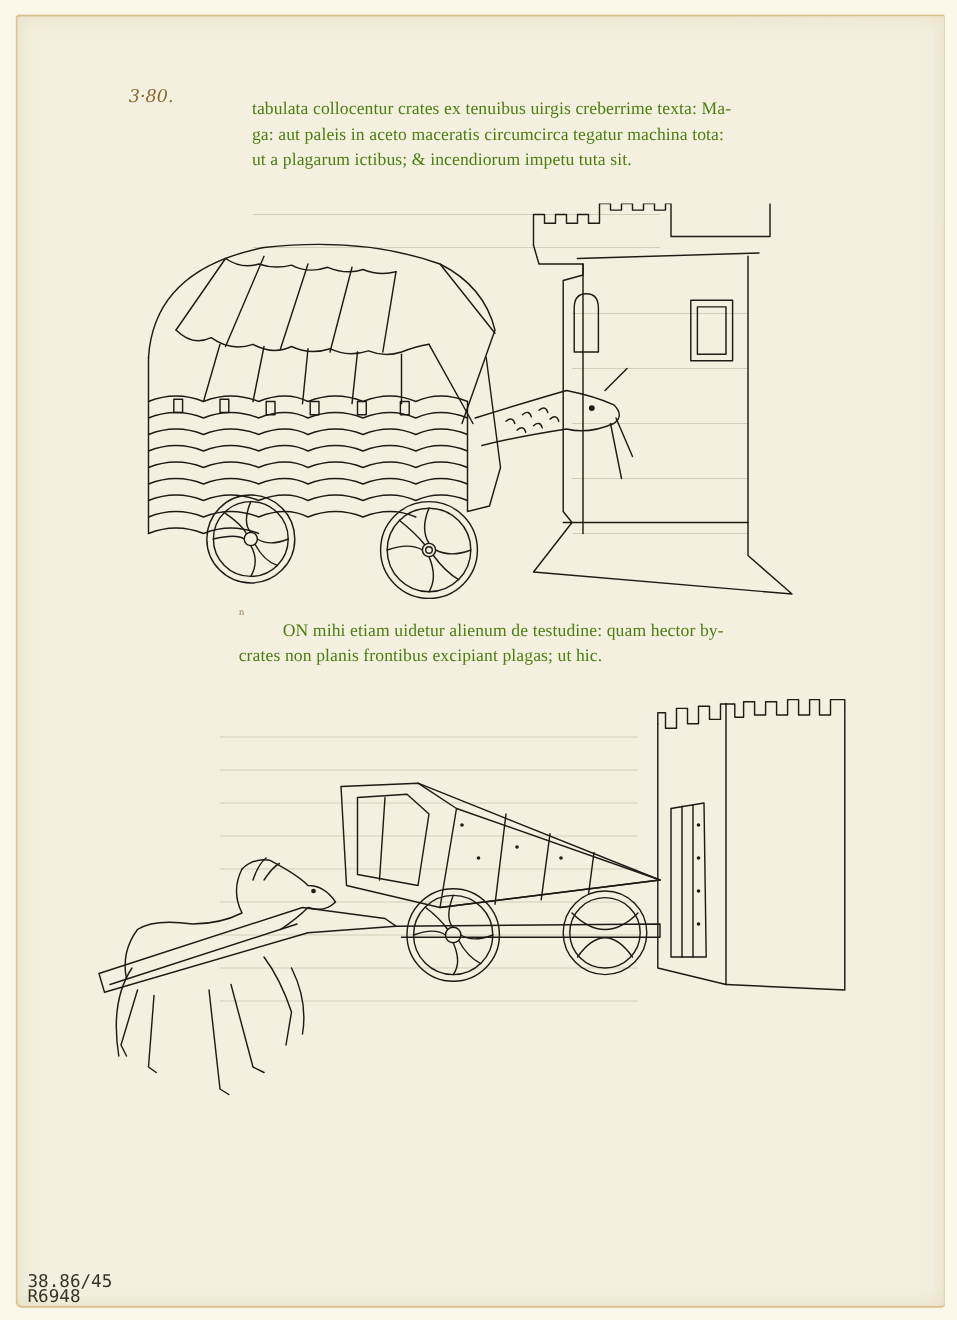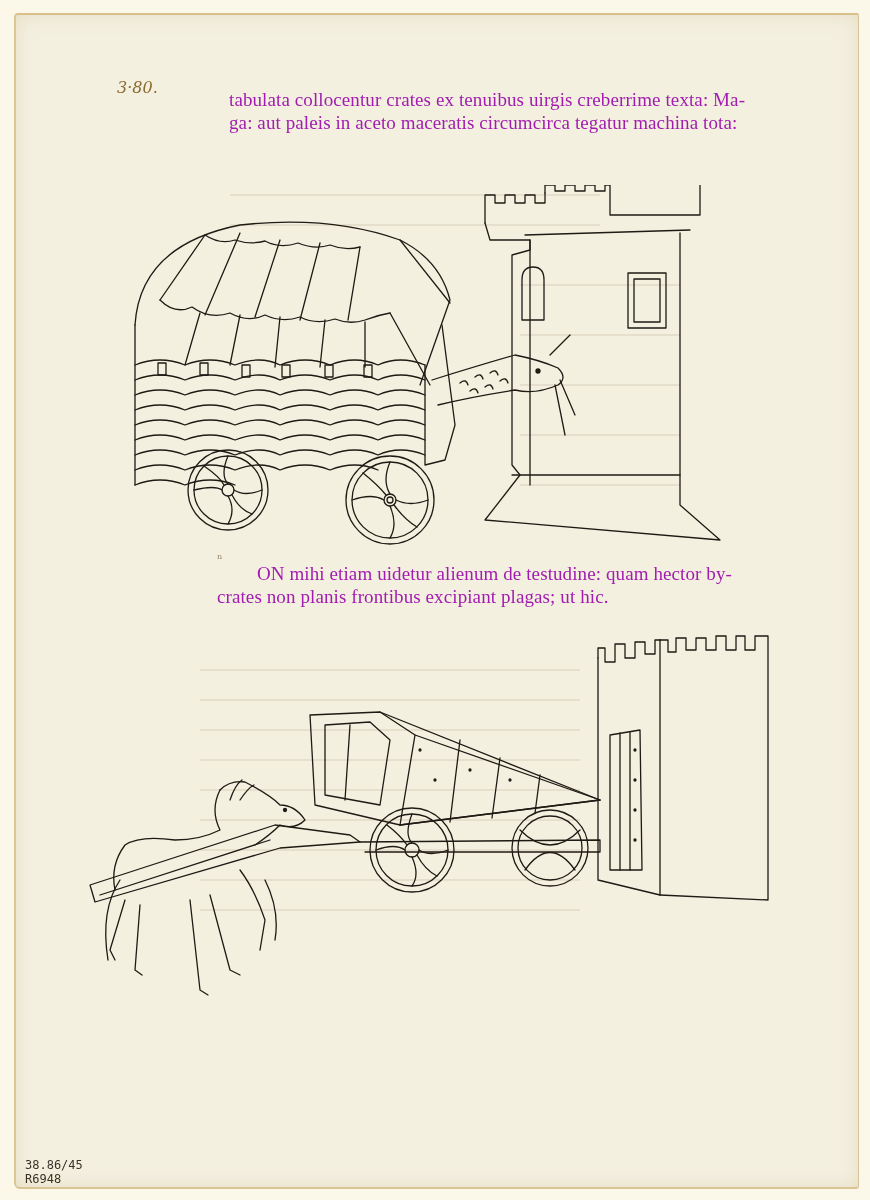--- a/index.html
+++ b/index.html
@@ -1,42 +1,43 @@
 <!DOCTYPE html>
 <html><head>
 <meta charset="utf-8">
 <style>
   html,body{margin:0;padding:0;}
   body{width:870px;height:1200px;background:#fbf8ea;position:relative;overflow:hidden;font-family:"DejaVu Serif",serif;}
   .page{position:absolute;left:14px;top:13px;width:842px;height:1172px;background:#f4f0e0;
         border-top:2px solid #d8c08a;border-left:2px solid #dcc692;border-right:1px solid #d6c39a;border-bottom:2px solid #d9c593;
         border-radius:4px 2px 3px 6px;box-shadow:inset 0 0 18px rgba(190,165,110,0.25);}
   .folio{position:absolute;left:117px;top:78px;font-family:"DejaVu Serif",serif;font-style:italic;color:#8a6a2e;font-size:16px;}
-  .text-block{position:absolute;color:#a21caf;font-family:"Liberation Serif",serif;font-size:19px;line-height:23px;letter-spacing:0.1px;}
+  .text-block{position:absolute;color:#4d7c0f;font-family:"Liberation Serif",serif;font-size:16px;line-height:23px;letter-spacing:0.1px;}
   .text-block .line{white-space:nowrap;display:block;}
   #block1{left:229px;top:88px;}
   #block2{left:217px;top:546px;}
   #block2 .line:first-child{padding-left:40px;margin-top:16px;}
   .marginal{position:absolute;left:217px;top:552px;font-size:8px;color:#9a8a6a;}
-  .accession{position:absolute;left:25px;top:1158px;font-family:"DejaVu Sans Mono",monospace;font-size:12px;line-height:14px;color:#3a3228;}
+  .accession{position:absolute;left:25px;top:1158px;font-family:"DejaVu Sans Mono",monospace;font-size:16px;line-height:14px;color:#3a3228;}
   svg{position:absolute;}
   .ink{stroke:#1e1a14;fill:none;stroke-width:1.3;stroke-linecap:round;stroke-linejoin:round;}
   .inkfill{fill:#1e1a14;}
   .show{fill:none;stroke:#cfc7b0;stroke-width:0.8;}
 </style>
 </head>
 <body>
 
 <div class="page"></div>
 
 <div class="folio">3·80.</div>
 
 <div class="text-block" id="block1">
   <span class="line">tabulata collocentur crates ex tenuibus uirgis creberrime texta: Ma-</span>
   <span class="line">ga: aut paleis in aceto maceratis circumcirca tegatur machina tota:</span>
+  <span class="line">ut a plagarum ictibus; &amp; incendiorum impetu tuta sit.</span>
 </div>
 
 <svg style="left:120px;top:185px;" width="620" height="365" viewBox="0 0 620 365">
 
   <g class="show">
     <line x1="110" y1="10" x2="480" y2="10"></line>
       <line x1="110" y1="40" x2="480" y2="40"></line>
     <line x1="400" y1="100" x2="560" y2="100"></line>
       <line x1="400" y1="150" x2="560" y2="150"></line>
     <line x1="400" y1="200" x2="560" y2="200"></line>

